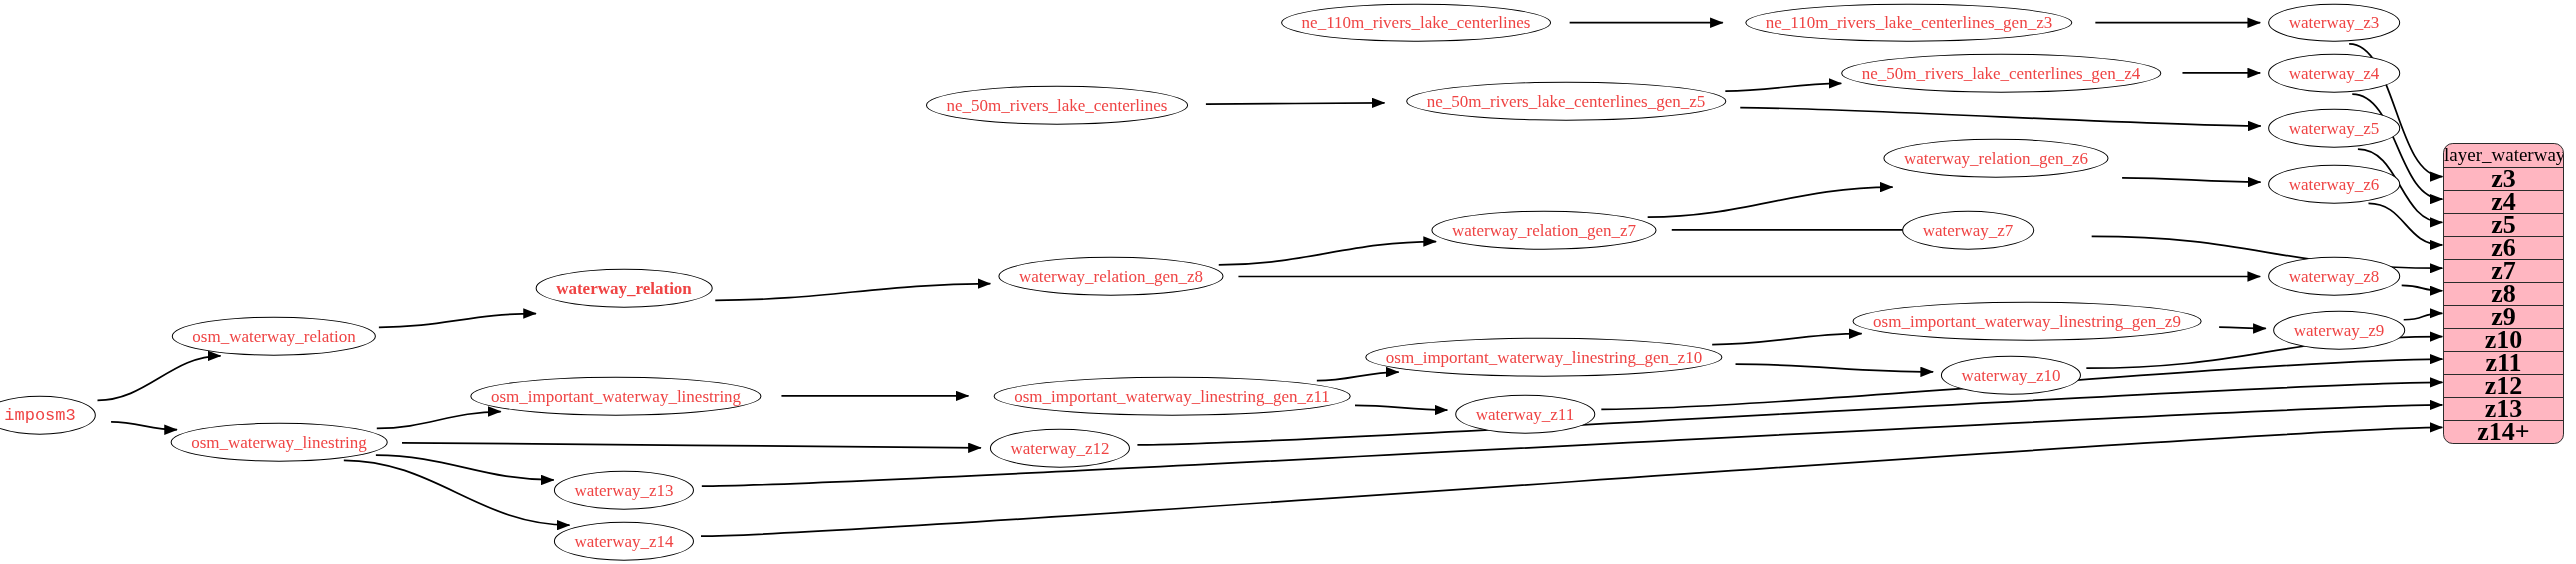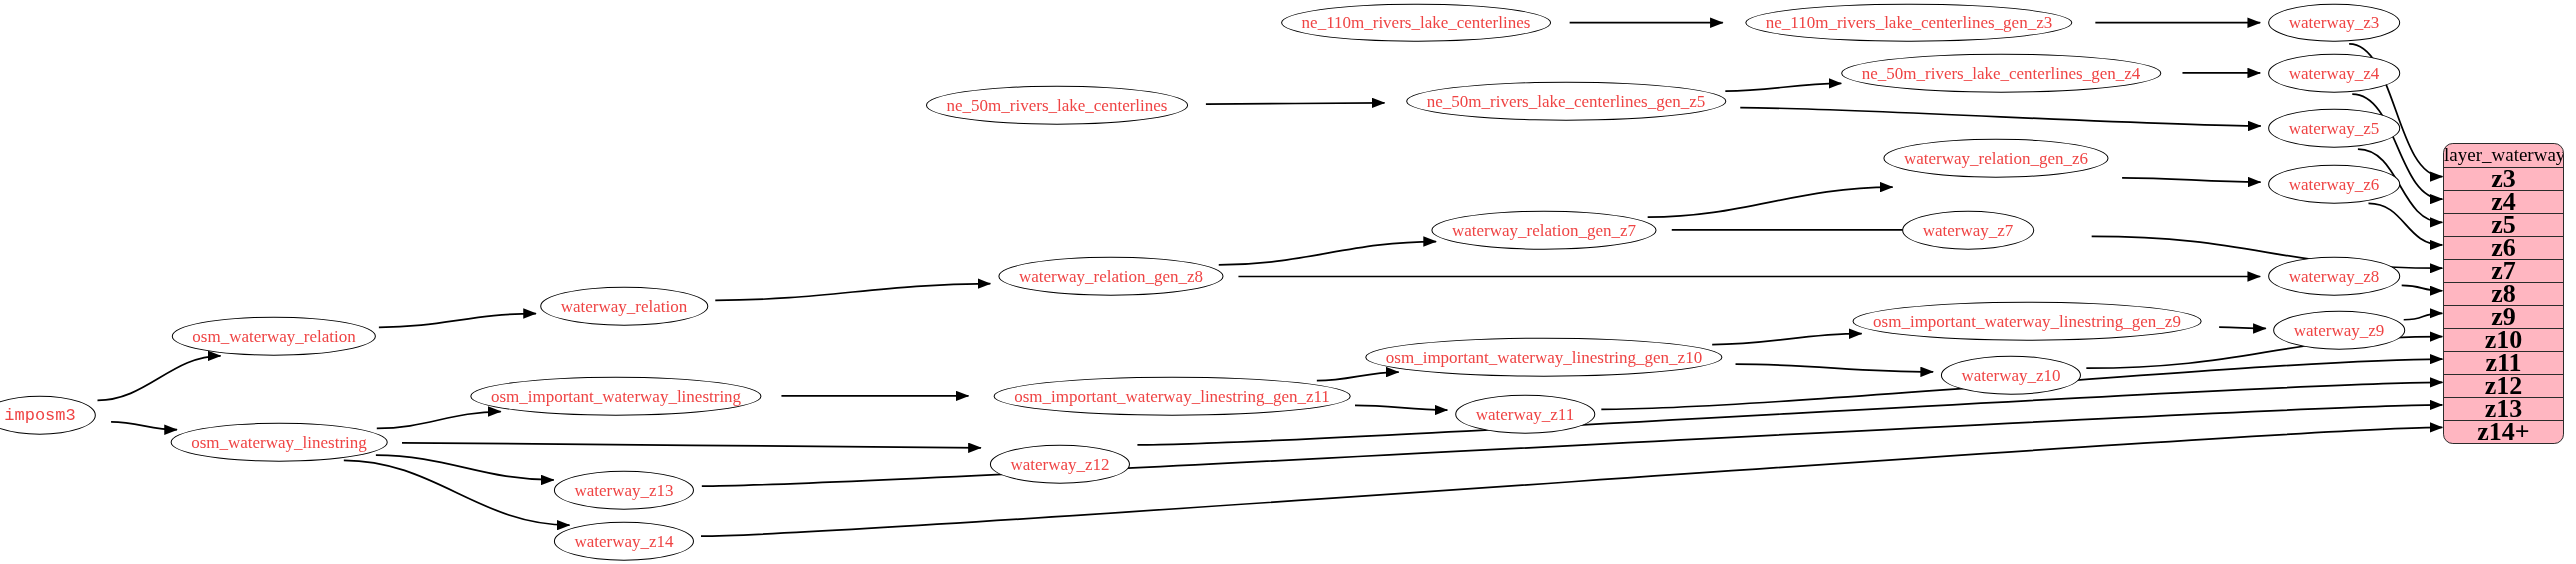--- a/index.html
+++ b/index.html
@@ -106,28 +106,28 @@
         <path d="M1514.5,592.1 C1734.5,592.1 3032.0,509.0 3252.0,509.0" fill="none" stroke="#000000" stroke-width="2.3" marker-end="url(#arrow)"></path>
         <path d="M934.5,647.2 C1154.5,647.2 3032.0,539.0 3252.0,539.0" fill="none" stroke="#000000" stroke-width="2.3" marker-end="url(#arrow)"></path>
         <path d="M933.4,713.6 C1153.4,713.6 3032.0,569.0 3252.0,569.0" fill="none" stroke="#000000" stroke-width="2.3" marker-end="url(#arrow)"></path>
       </g>
   </svg>
 
   <div id="node-layer">
       <div class="node" style="left: 40px; top: 415px; font-family: Liberation Mono, monospace;">imposm3</div>
       <div class="node" style="left: 274px; top: 336px;">osm_waterway_relation</div>
       <div class="node" style="left: 279px; top: 442px;">osm_waterway_linestring</div>
-      <div class="node" style="left: 624px; top: 306px;">waterway_relation</div>
+      <div class="node" style="left: 624px; top: 288px; font-weight: bold;">waterway_relation</div>
       <div class="node" style="left: 616px; top: 396px;">osm_important_waterway_linestring</div>
       <div class="node" style="left: 624px; top: 490px;">waterway_z13</div>
       <div class="node" style="left: 624px; top: 541px;">waterway_z14</div>
       <div class="node" style="left: 1057px; top: 105px; text-align: right;">ne_50m_rivers_lake_centerlines</div>
       <div class="node" style="left: 1111px; top: 276px;">waterway_relation_gen_z8</div>
       <div class="node" style="left: 1172px; top: 396px;">osm_important_waterway_linestring_gen_z11</div>
-      <div class="node" style="left: 1060px; top: 464px;">waterway_z12</div>
+      <div class="node" style="left: 1060px; top: 448px;">waterway_z12</div>
       <div class="node" style="left: 1416px; top: 22.5px;">ne_110m_rivers_lake_centerlines</div>
       <div class="node" style="left: 1566px; top: 101px;">ne_50m_rivers_lake_centerlines_gen_z5</div>
       <div class="node" style="left: 1544px; top: 230px;">waterway_relation_gen_z7</div>
       <div class="node" style="left: 1544px; top: 357px;">osm_important_waterway_linestring_gen_z10</div>
       <div class="node" style="left: 1525px; top: 414px;">waterway_z11</div>
       <div class="node" style="left: 1909px; top: 22.5px;">ne_110m_rivers_lake_centerlines_gen_z3</div>
       <div class="node" style="left: 2001px; top: 73px; text-align: right;">ne_50m_rivers_lake_centerlines_gen_z4</div>
       <div class="node" style="left: 1996px; top: 158px;">waterway_relation_gen_z6</div>
       <div class="node" style="left: 1968px; top: 230px;">waterway_z7</div>
       <div class="node" style="left: 2027px; top: 321px;">osm_important_waterway_linestring_gen_z9</div>

